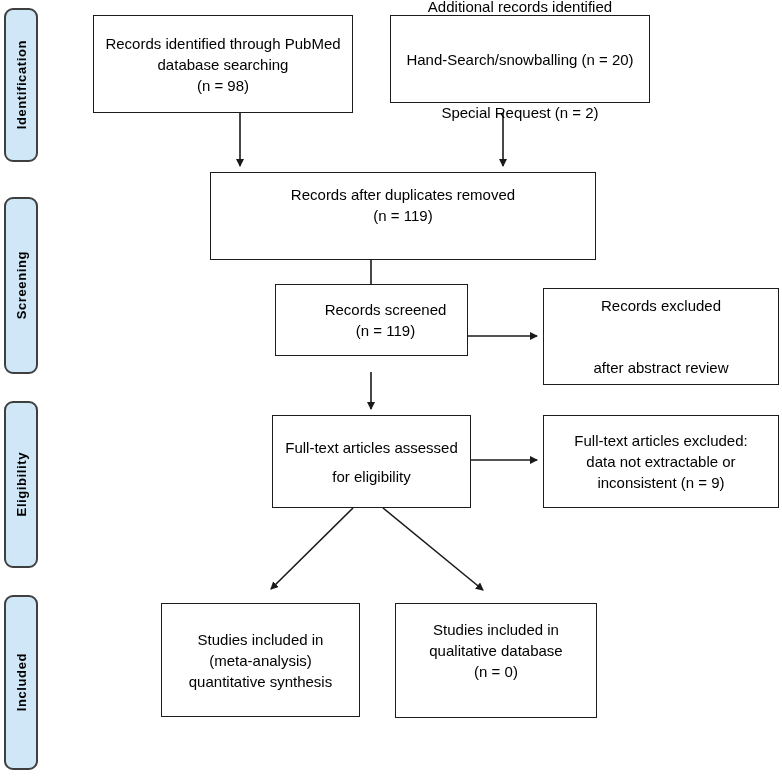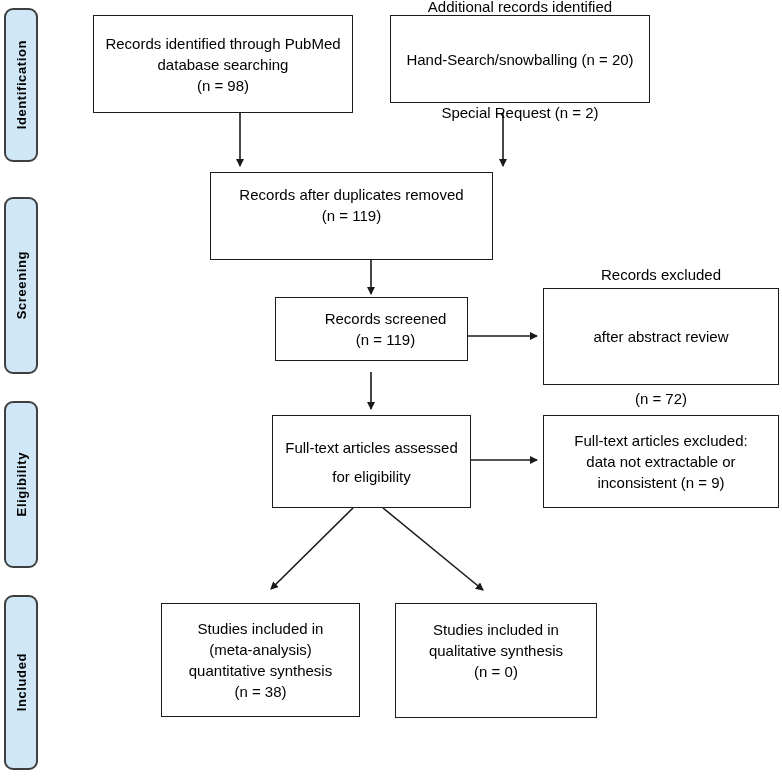--- a/index.html
+++ b/index.html
@@ -109,53 +109,51 @@
     <div class="bline">database searching</div>
     <div class="bline">(n = 98)</div>
   </div>
 
   <div class="fbox" style="left:390px; top:15px; width:260px; height:88px;gap:32px;">
     <div class="bline">Additional records identified</div>
     <div class="bline">Hand-Search/snowballing (n = 20)</div>
     <div class="bline">Special Request (n = 2)</div>
   </div>
 
-  <div class="fbox top-align" style="left:210px; top:172px; width:283px; height:88px;">
+  <div class="fbox top-align" style="left:210px; top:172px; width:386px; height:88px;">
     <div class="bline">Records after duplicates removed</div>
     <div class="bline">(n = 119)</div>
   </div>
 
-  <div class="fbox" style="left:275px; top:297px; width:193px; height:64px;padding-left:28px;">
+  <div class="fbox" style="left:275px; top:284px; width:193px; height:72px;padding-left:28px;">
     <div class="bline">Records screened</div>
     <div class="bline">(n = 119)</div>
   </div>
 
   <div class="fbox" style="left:543px; top:288px; width:236px; height:97px;gap:41px;">
     <div class="bline">Records excluded</div>
     <div class="bline">after abstract review</div>
-    <div class="bline">(n = 72)</div>
   </div>
 
   <div class="fbox" style="left:272px; top:415px; width:199px; height:93px;gap:8px;">
     <div class="bline">Full-text articles assessed</div>
     <div class="bline">for eligibility</div>
   </div>
 
   <div class="fbox" style="left:543px; top:415px; width:236px; height:93px;">
     <div class="bline">Full-text articles excluded:</div>
     <div class="bline">data not extractable or</div>
     <div class="bline">inconsistent (n = 9)</div>
   </div>
 
   <div class="fbox" style="left:161px; top:603px; width:199px; height:114px;">
     <div class="bline">Studies included in</div>
     <div class="bline">(meta-analysis)</div>
     <div class="bline">quantitative synthesis</div>
-    <div class="bline">(n = 38)</div>
   </div>
 
   <div class="fbox top-align" style="left:395px; top:603px; width:202px; height:115px; padding-top:15px;">
     <div class="bline">Studies included in</div>
-    <div class="bline">qualitative synthesis</div>
+    <div class="bline">qualitative database</div>
     <div class="bline">(n = 0)</div>
   </div>
 
 </div>
 
 </body></html>

